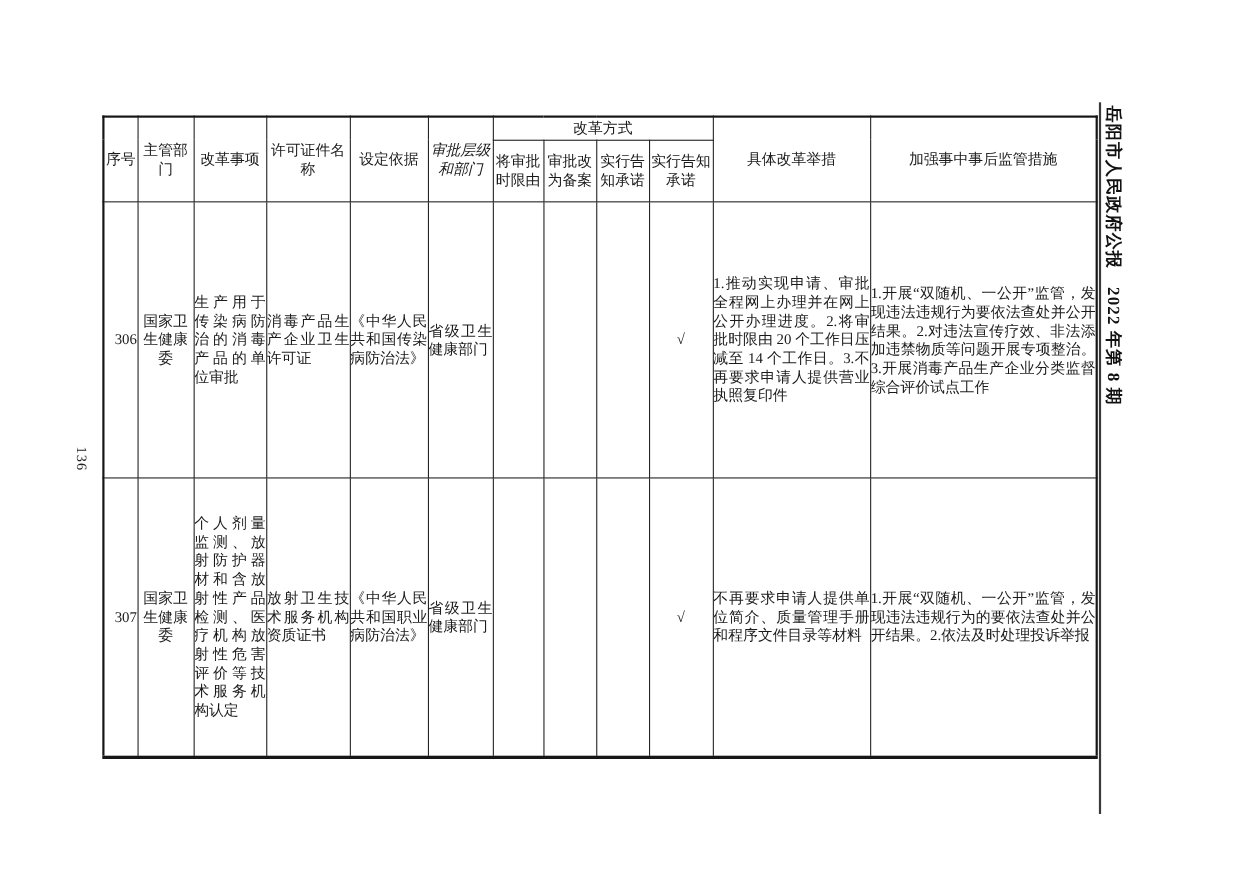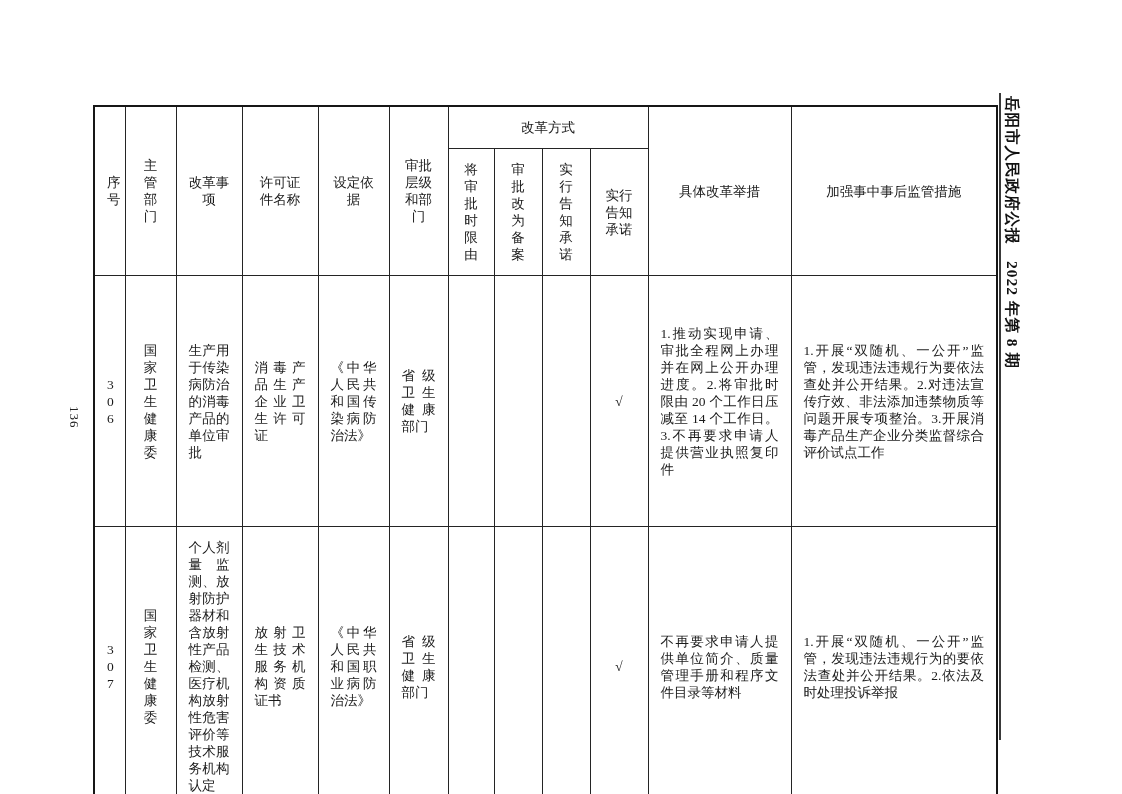--- a/index.html
+++ b/index.html
@@ -8,41 +8,41 @@
     font-family:"Liberation Serif","DejaVu Serif",serif;color:#1a1a1a;
   }
   
   table.reform{
     position:absolute;left:93px;top:105px;width:903px;
     border-collapse:collapse;table-layout:fixed;
     border:2px solid #161616;
   }
   table.reform td,table.reform th{
     border:1px solid #242424;
-    padding:12px;vertical-align:middle;
+    padding:0;vertical-align:middle;
     font-size:13.5px;line-height:1.26;
     font-weight:normal;
     word-break:break-all;overflow:hidden;
   }
   table.reform{border-bottom-width:3px;}
   tr.hrow1{height:21px;}
   tr.hrow2{height:56px;}
   tr.r306{height:251px;}
   tr.r307{height:254px;}
   th.hc{font-weight:bold;text-align:center;font-size:13px;line-height:1.35;}
   .h-serial{padding:0 8px;}
   .h-dept{padding:0 11px;}
   .h-item{padding:0 14px;}
   .h-license{padding:0 10px;}
   .h-basis{padding:0 2px;}
-  .h-level{padding:0 9px;}
+  .h-level{padding:0 9px;font-style:italic;}
   .h-sub1,.h-sub2,.h-sub3{padding:0 5px;}
   .h-sub4{padding:0 6px;}
   
-  .c-serial{text-align:left;}
+  .c-serial{text-align:right;}
   .c-dept{text-align:center;padding:0 11px;line-height:1.55;margin-top:22px;}
   .c-item{text-align:justify;padding:0 7px;line-height:1.32;}
   .c-license{text-align:justify;padding:0 8px;line-height:1.55;font-family:Liberation Serif, serif;}
   .c-basis{text-align:justify;padding:0 8px;line-height:1.55;margin-left:17px;}
   .c-level{text-align:justify;padding:0 9px;line-height:1.55;}
   .c-check{text-align:center;font-size:14px;}
   .c-measures{text-align:justify;padding:0 5px;line-height:1.25;}
   .c-supervision{text-align:justify;padding:0 5px;line-height:1.25;}
   
   .margin-rule{

